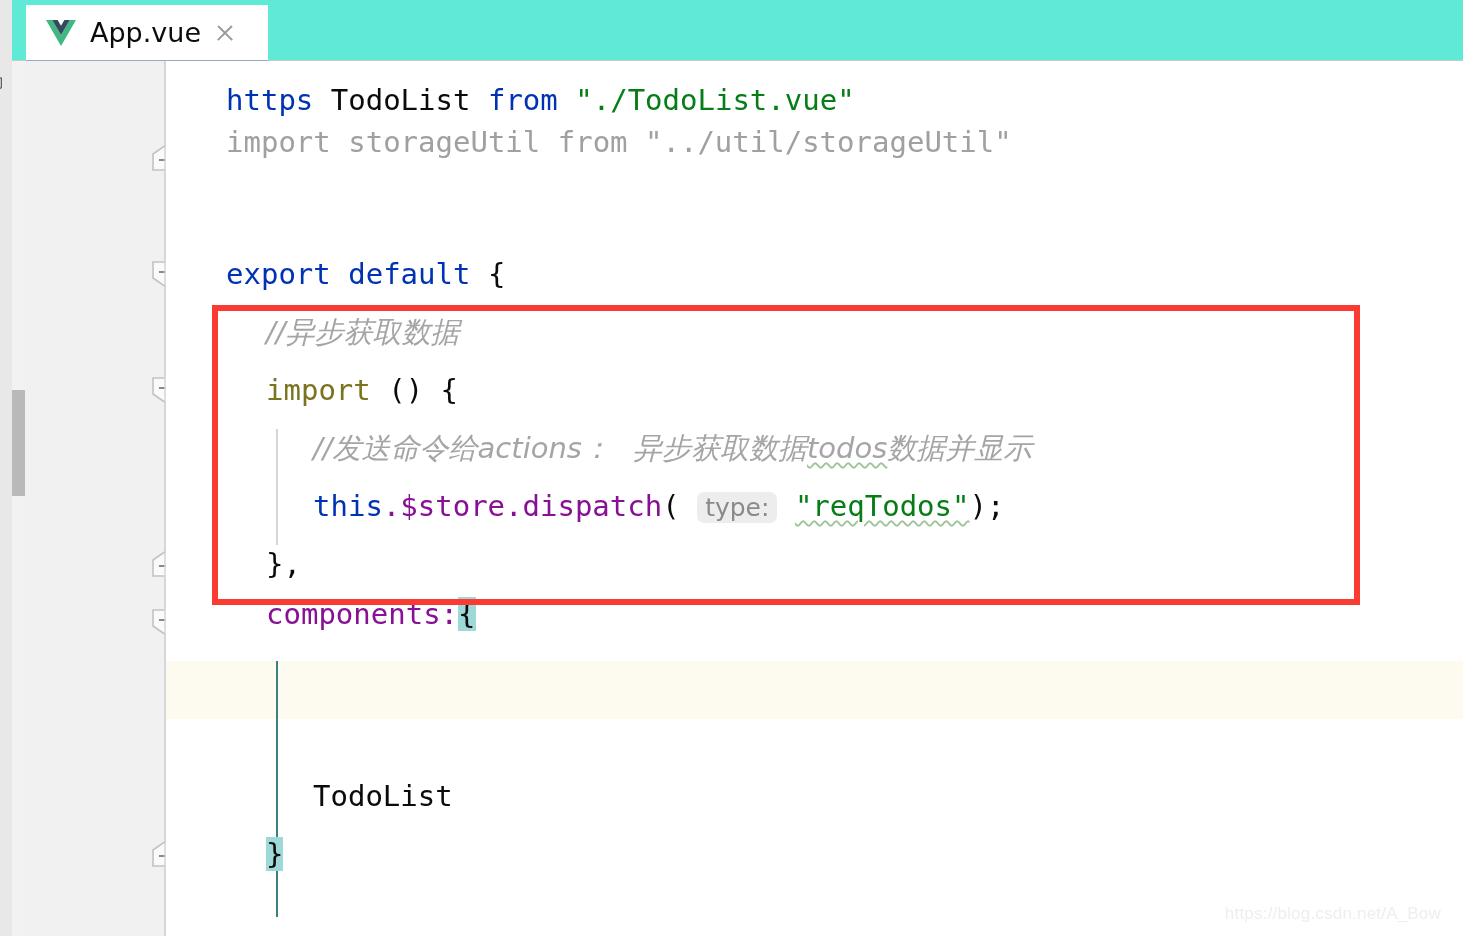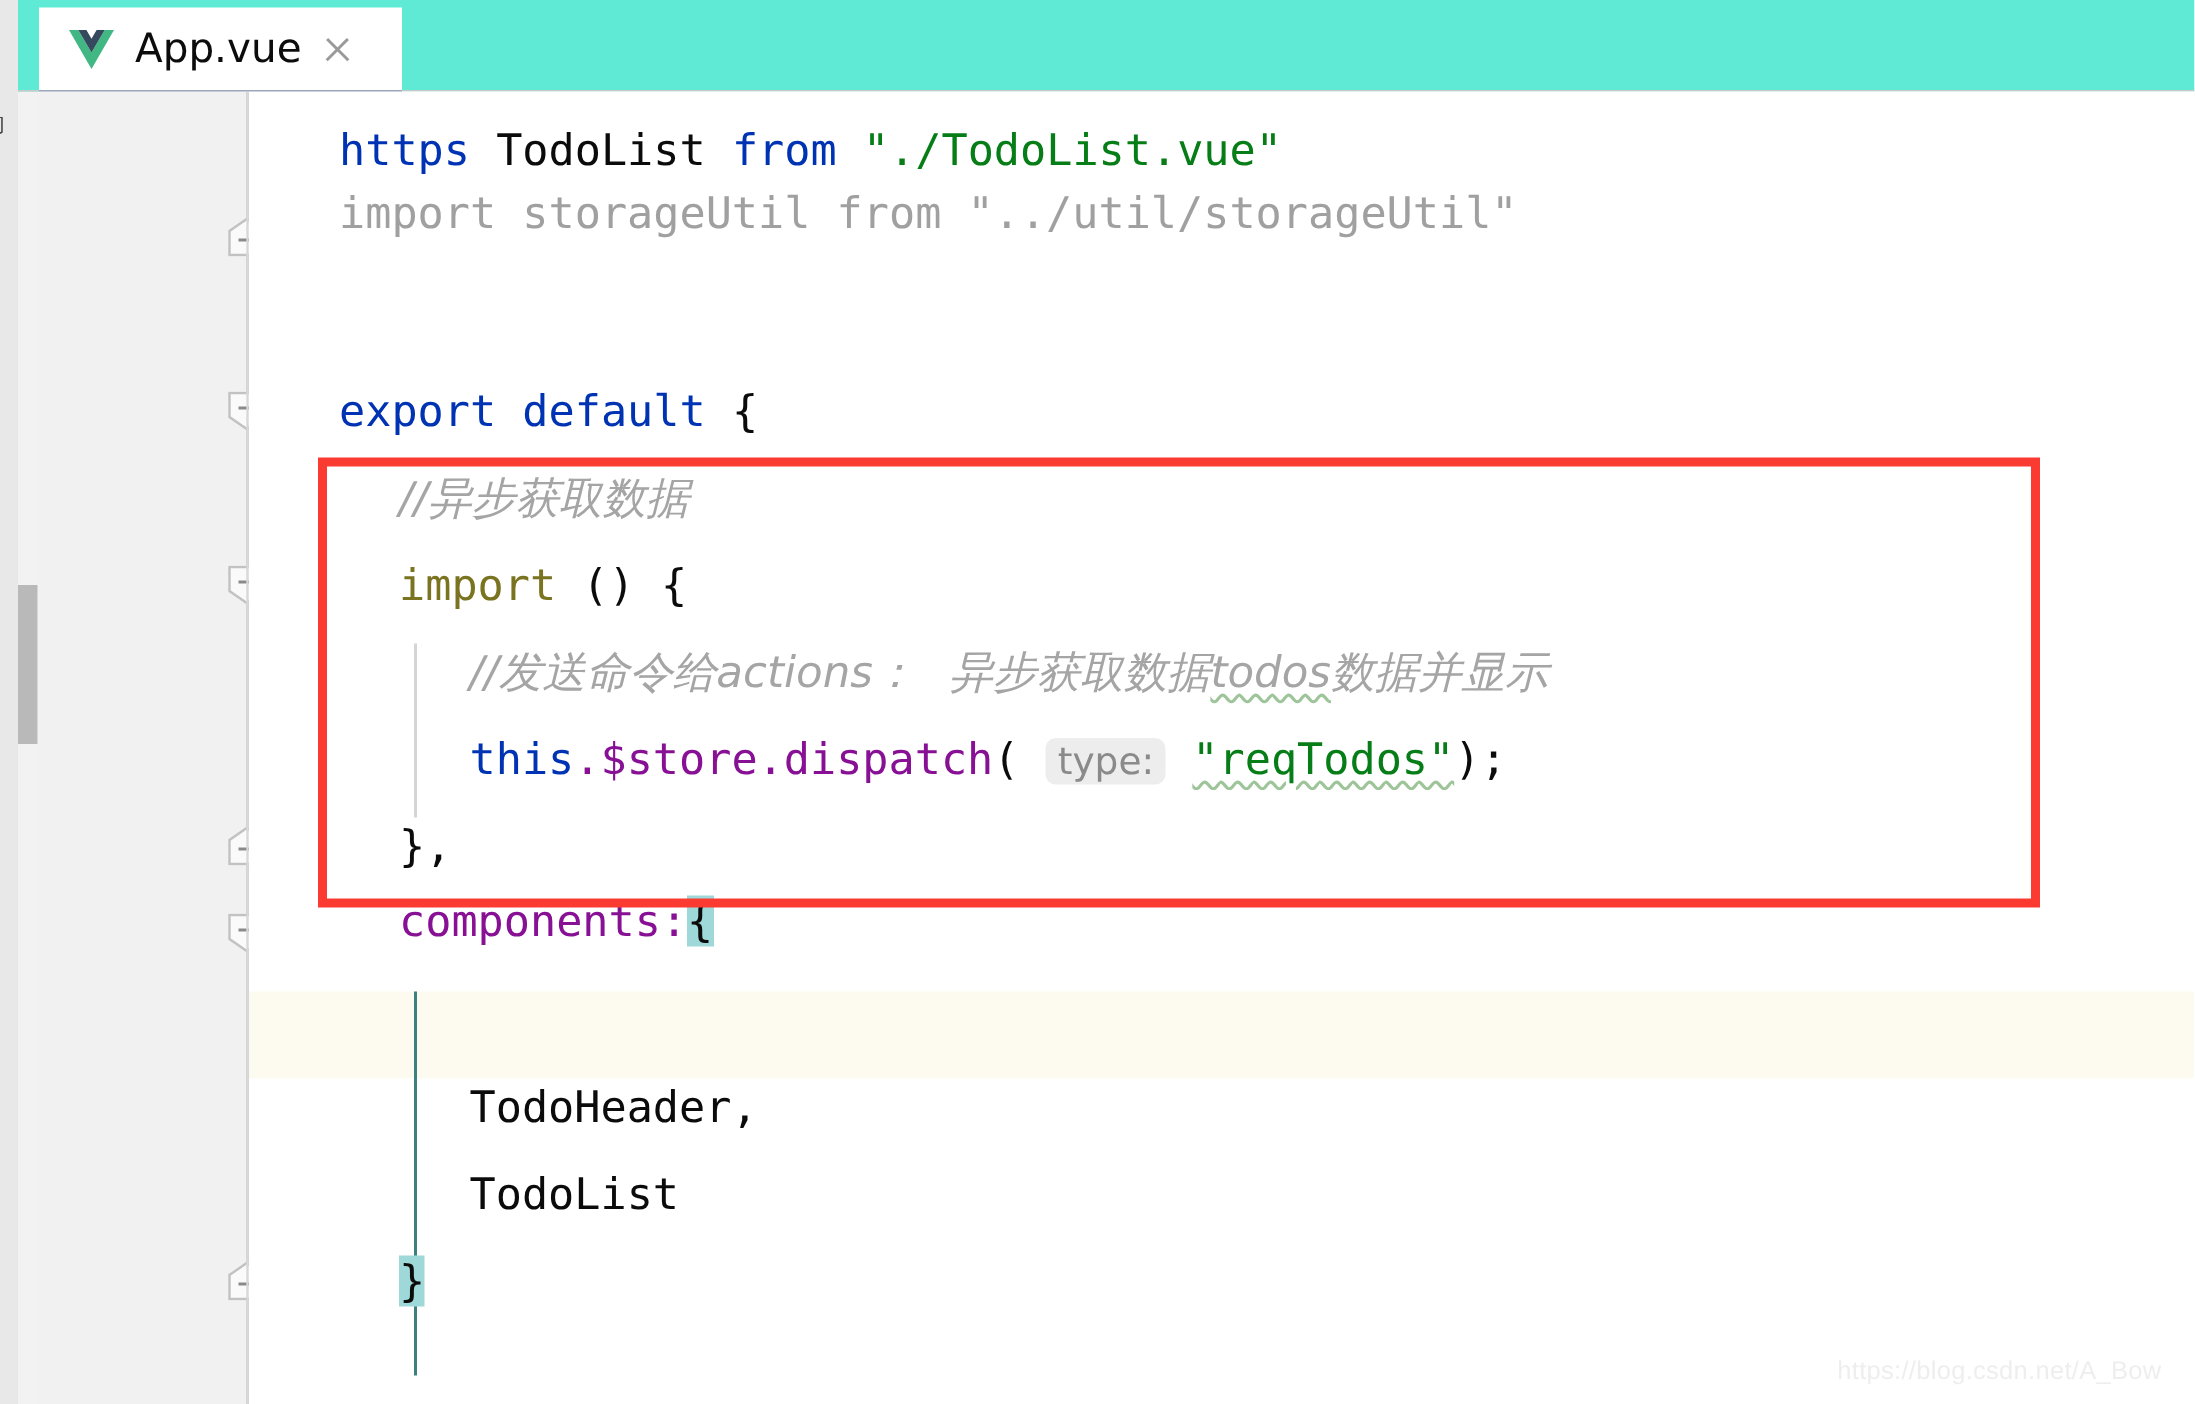--- a/index.html
+++ b/index.html
@@ -318,21 +318,20 @@
 
     <div class="row" style="top:358px"><span class="txt" style="padding-left:147px"><span class="comment">//发送命令给actions：</span><span class="comment" style="padding-left:22px">异步获取数据</span><span class="comment squiggle">todos</span><span class="comment">数据并显示</span></span></div>
 
     <div class="row" style="top:416px"><span class="txt" style="padding-left:147px"><span class="blue">this</span><span class="prop">.$store.dispatch</span><span class="plain">(</span> <span class="hint">type:</span> <span class="str squiggle">"reqTodos"</span><span class="plain">);</span></span></div>
 
     <div class="row" style="top:474px"><span class="txt" style="padding-left:100px"><span class="plain">},</span></span></div>
 
     <div class="row" style="top:524px"><span class="txt" style="padding-left:100px"><span class="prop">components:</span><span class="plain brace-hl">{</span></span></div>
 
 
-    <div class="row" style="top:648px"><span class="txt" style="padding-left:147px"><span class="plain">TodoHeader,</span></span></div>
 
     <div class="row" style="top:706px"><span class="txt" style="padding-left:147px"><span class="plain">TodoList</span></span></div>
 
     <div class="row" style="top:764px"><span class="txt" style="padding-left:100px"><span class="plain brace-hl">}</span></span></div>
 
     <div class="row" style="top:822px"><span class="txt"><span></span></span></div>
 
   </div>
 
   <div class="redbox"></div>

